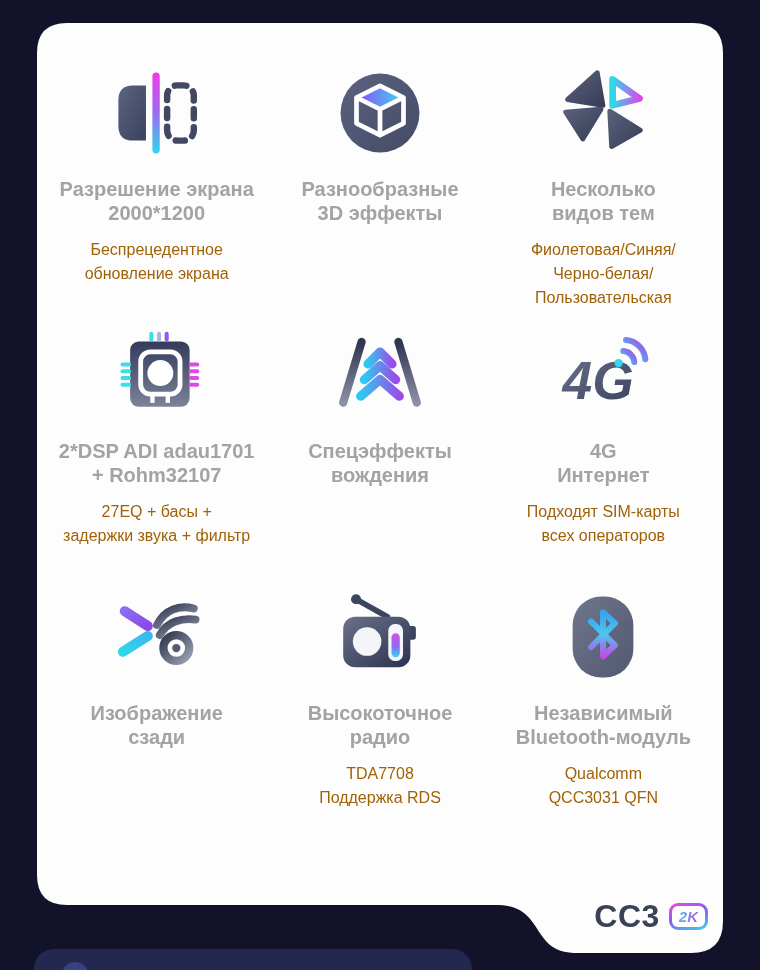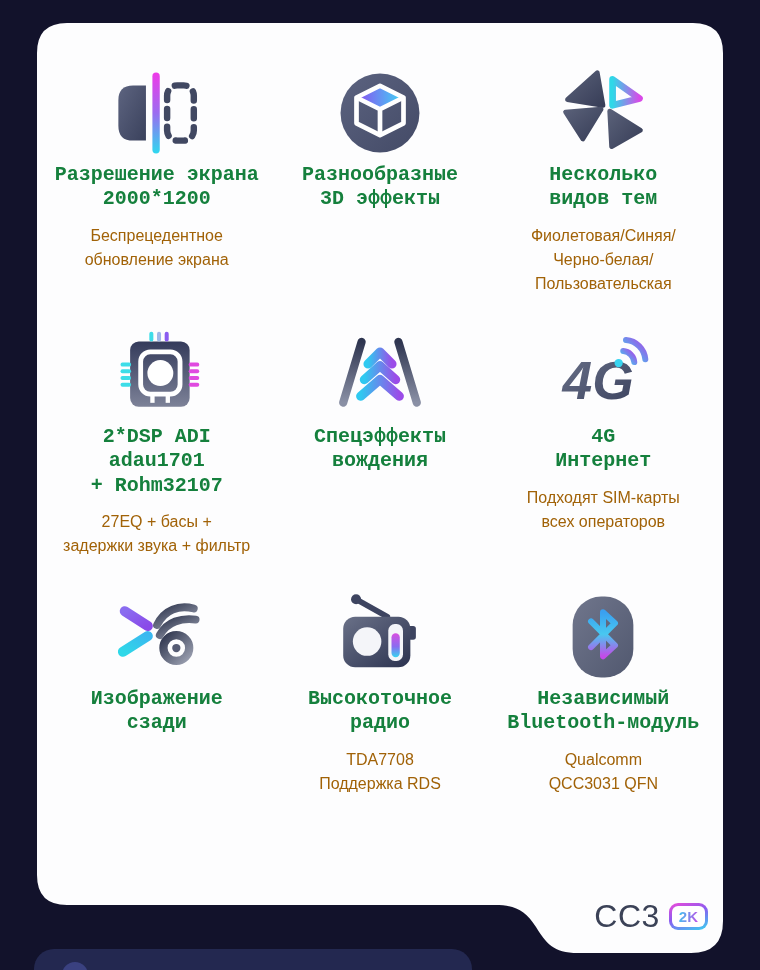--- a/index.html
+++ b/index.html
@@ -19,49 +19,50 @@
     display: grid;
     grid-template-columns: repeat(3, 1fr);
     grid-auto-rows: 262px;
   }
   .cell { text-align: center; padding: 0 6px; }
   .icon-wrap {
     height: 100px;
     display: flex; align-items: center; justify-content: center;
   }
   .title {
+    margin-top: 14px;
     font-size: 20px; font-weight: bold;
-    color: #15803d;
+    color: #a3a3a3;
     line-height: 1.22;
     white-space: pre-line;
-    font-family: Liberation Mono, monospace;
   }
   .desc {
     margin-top: 12px;
     font-size: 16px;
     color: #a16207;
     line-height: 1.5;
     white-space: pre-line;
   }
   .footer-logo {
     position: absolute;
     top: 898px; right: 52px;
     height: 36px;
     display: flex; align-items: center; gap: 9px;
   }
   .logo-text {
-    font-size: 32px; font-weight: normal;
+    font-size: 32px; font-weight: bold;
     color: #3b4257; letter-spacing: 0.5px;
     line-height: 1;
     text-align: right;
   }
   .badge {
     background: linear-gradient(160deg, #f04ad8 0%, #8a5cf0 45%, #38d4f0 100%);
     border-radius: 9px; padding: 3px;
     display: inline-flex;
+    font-style: italic;
   }
   .badge-inner {
     background: #ffffff; border-radius: 6px;
     padding: 2px 7px;
     display: flex; align-items: center;
   }
   .badge-text {
     font-size: 15px; font-weight: bold;
     background: linear-gradient(100deg, #38c8f0, #c44ae8);
     -webkit-background-clip: text; background-clip: text;

